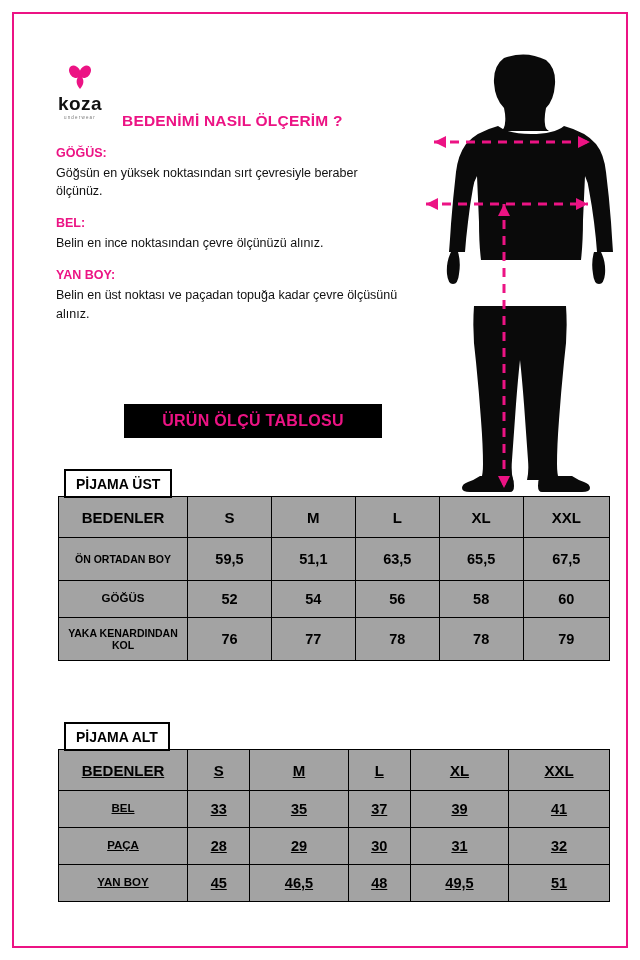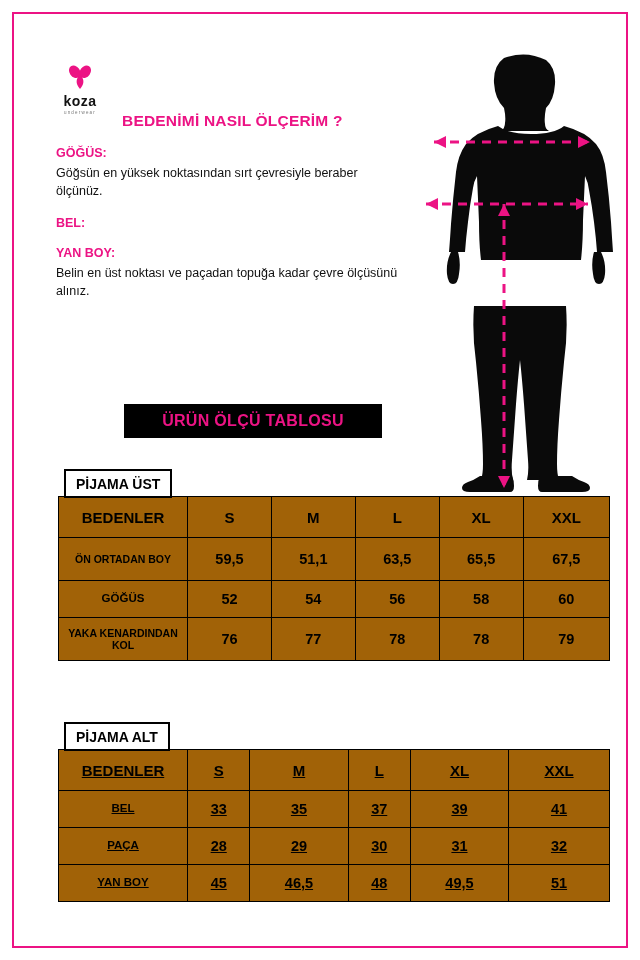--- a/index.html
+++ b/index.html
@@ -39,21 +39,21 @@
     width: 72px;
     text-align: center;
   }
   .logo-mark {
     width: 30px;
     height: 30px;
     margin: 0 auto 2px auto;
     display: block;
   }
   .logo-word {
-    font-size: 14px;
+    font-size: 19px;
     font-weight: bold;
     letter-spacing: 0.5px;
     line-height: 1;
     color: #111;
   }
   .logo-sub {
     font-size: 4.5px;
     letter-spacing: 1.2px;
     color: #777;
     margin-top: 2px;
@@ -130,21 +130,21 @@
     font-weight: bold;
     background: #fff;
     position: relative;
     z-index: 3;
     margin-left: 6px;
   }
   table {
     border-collapse: collapse;
     width: 100%;
     margin-top: -2px;
-    background: #a16207;
+    background: #a3a3a3;
   }
   table td, table th {
     border: 1.5px solid #000;
     text-align: center;
     vertical-align: middle;
     font-size: 14px;
     font-weight: bold;
     height: 32px;
     padding: 2px 2px;
   }
@@ -183,20 +183,21 @@
 
     <div class="headline">BEDENİMİ NASIL ÖLÇERİM ?</div>
 
     <div class="copy">
       <div class="blk">
         <div class="lab">GÖĞÜS:</div>
         <div class="txt">Göğsün en yüksek noktasından sırt çevresiyle beraber ölçünüz.</div>
       </div>
       <div class="blk">
         <div class="lab">BEL:</div>
+        <div class="txt">Belin en ince noktasından çevre ölçünüzü alınız.</div>
       </div>
       <div class="blk">
         <div class="lab">YAN BOY:</div>
         <div class="txt">Belin en üst noktası ve paçadan topuğa kadar çevre ölçüsünü alınız.</div>
       </div>
     </div>
 
     <div class="banner">
       <span>ÜRÜN ÖLÇÜ TABLOSU</span>
     </div>

